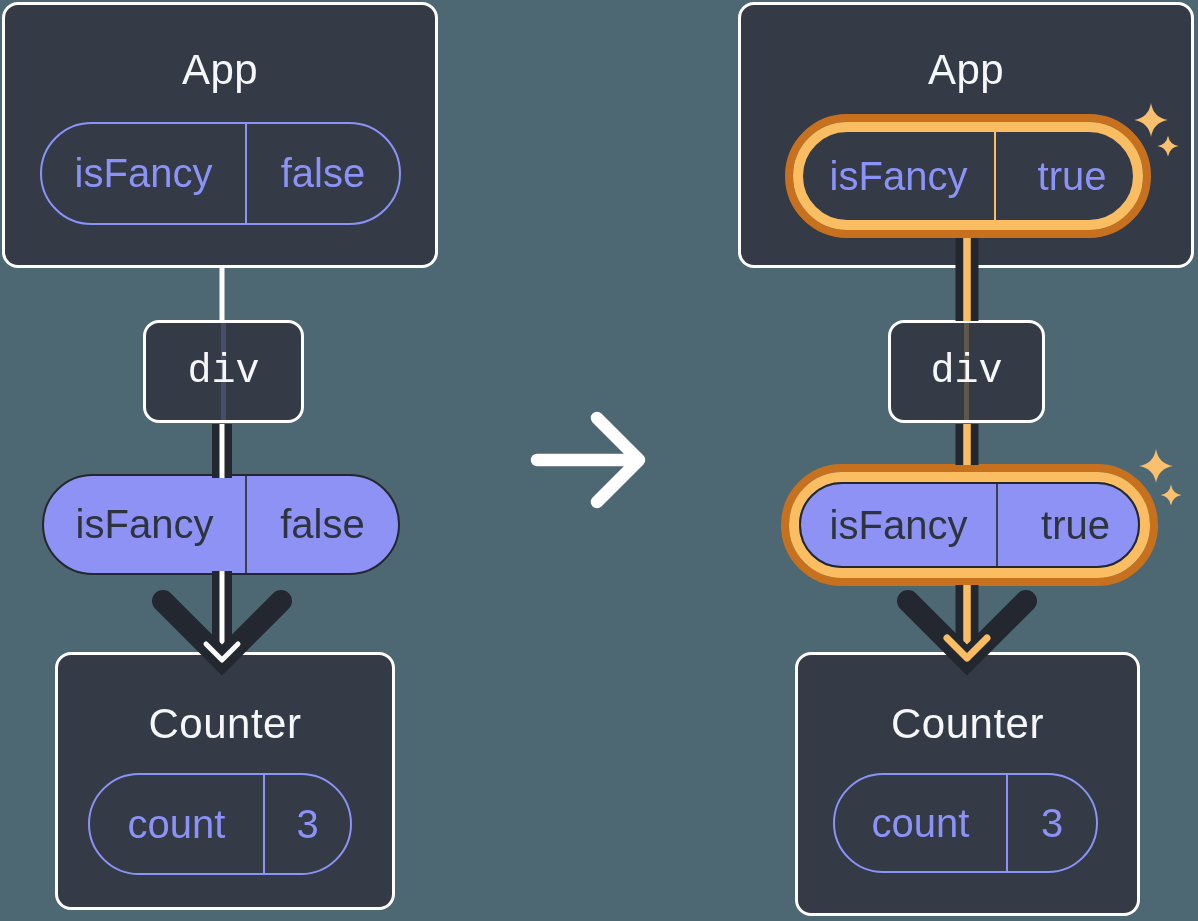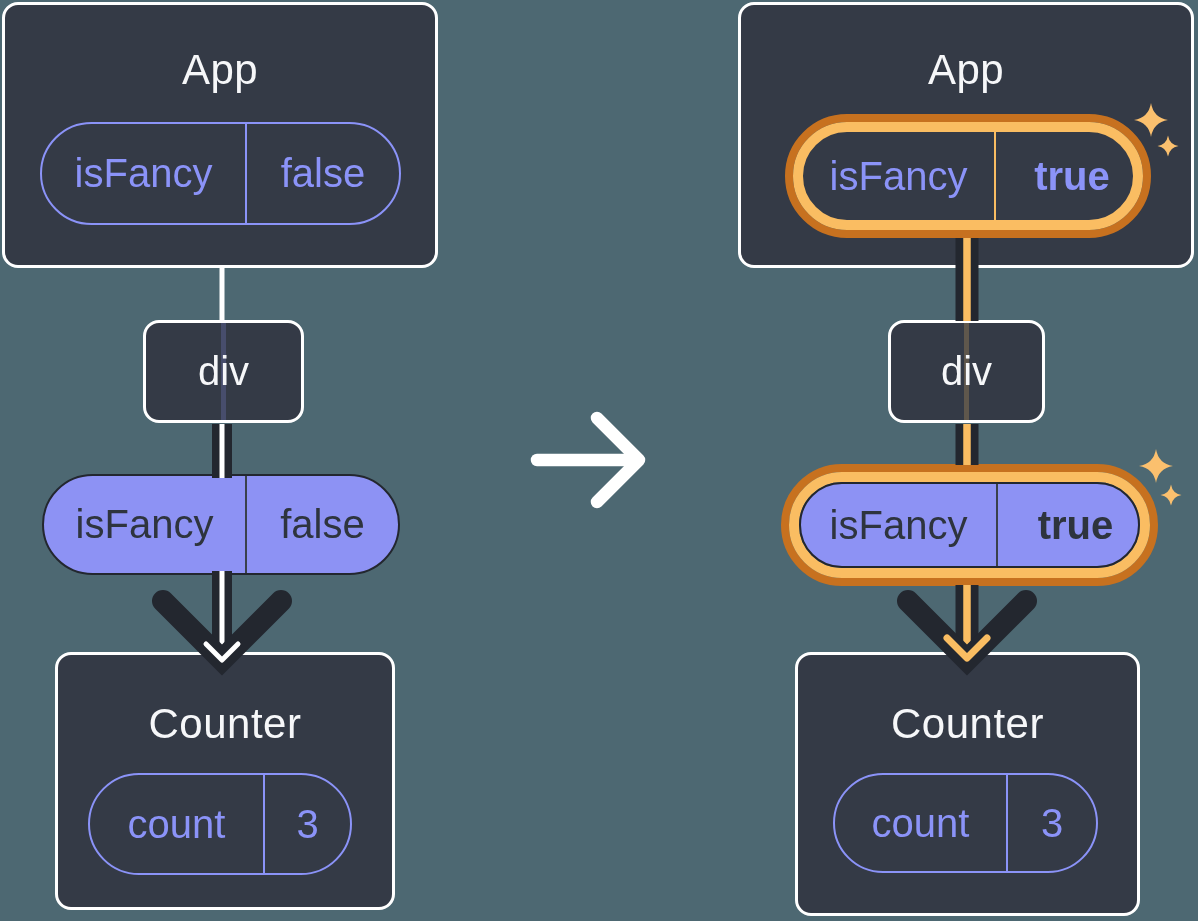--- a/index.html
+++ b/index.html
@@ -21,20 +21,21 @@
     background:var(--bg);
     font-family:"Liberation Sans", sans-serif;
     overflow:hidden;
   }
   .stage{position:relative;width:1014px;height:921px;background:var(--bg);}
   .box{
     position:absolute;
     background:var(--box);
     border:3.5px solid var(--white);
     border-radius:16px;
+    font-family:Liberation Mono, monospace;
   }
   .box-title{
     position:absolute;
     text-align:center;
     color:var(--title);
     font-size:42px;
     font-weight:500;
     letter-spacing:.5px;
   }
   .pill{
@@ -76,21 +77,21 @@
   .ring-inner .cell{display:flex;align-items:center;justify-content:center;white-space:nowrap;}
   .ring-pill-solid{
     width:100%;height:100%;
     background:var(--purple-fill);
     border:2.5px solid var(--dark);
     border-radius:999px;
     display:flex;align-items:stretch;
     color:var(--pill-dark-text);
   }
   .ring-pill-solid .cell.name{border-right:2.5px solid #3A414C;}
-  .bold{font-weight:700;padding-left:15px;}
+  .bold{font-weight:400;padding-left:15px;}
   .div-label{
     position:absolute;inset:0;
     display:flex;align-items:center;justify-content:center;
     color:var(--title);font-size:40px;font-weight:500;
   }
   .ghost-line{
     position:absolute;
     top:0;bottom:0;
     left:calc(50% - 2.25px);
     width:4.5px;

